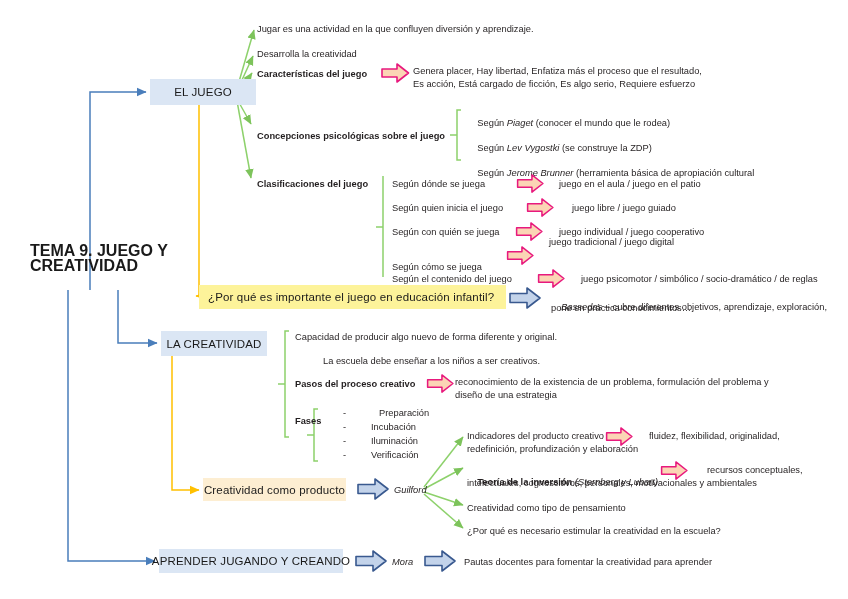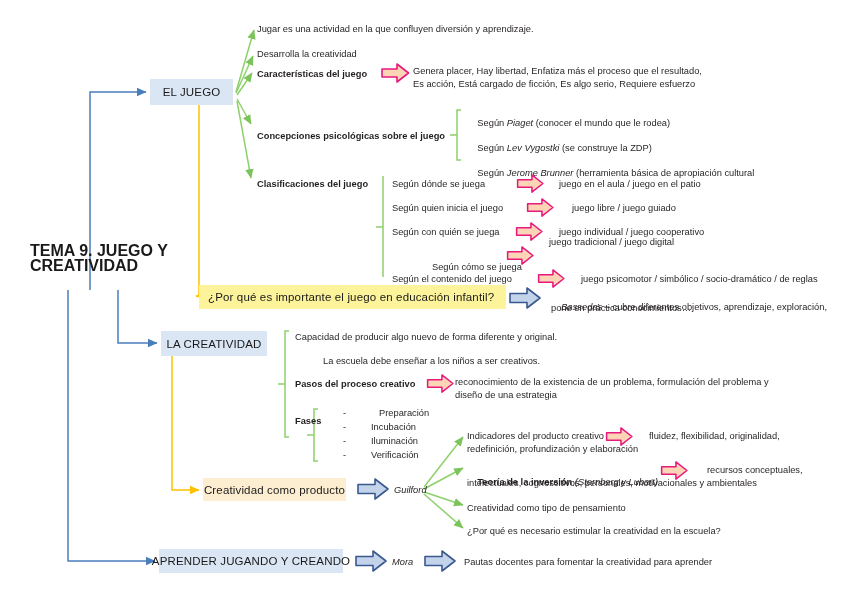--- a/index.html
+++ b/index.html
@@ -115,21 +115,21 @@
       <path d="M424,487 L463,437"></path>
       <path d="M424,489 L463,468"></path>
       <path d="M424,492 L463,505"></path>
       <path d="M424,494 L463,528"></path>
     </g>
   </svg>
 
   <div class="title" style="left:30px;top:243px;">TEMA 9. JUEGO Y
 CREATIVIDAD</div>
 
-  <div class="box box-blue" style="left:150px;top:79px;width:83px;height:26px;">
+  <div class="box box-blue" style="left:150px;top:79px;width:106px;height:26px;">
     <span>EL JUEGO</span>
   </div>
 
   <div class="box box-yellow" style="left:199px;top:285px;width:307px;height:24px;justify-content:flex-start;padding-left:9px;">
     <span>¿Por qué es importante el juego en educación infantil?</span>
   </div>
 
   <div class="box box-blue" style="left:161px;top:331px;width:106px;height:25px;">
     <span>LA CREATIVIDAD</span>
   </div>
@@ -190,21 +190,21 @@
   <div class="txt" style="left:572px;top:202px;">juego libre / juego guiado</div>
 
   <div class="txt" style="left:392px;top:226px;">Según con quién se juega</div>
   <div class="arrow" style="left:515px;top:221px;">
     <svg width="29" height="21" viewBox="0 0 29 22">
         <path d="M1,7 L16,7 L16,2 L27.5,11 L16,20 L16,15 L1,15 z" fill="#fbd5b5" stroke="#e8197d" stroke-width="1.6" stroke-linejoin="round"></path>
       </svg>
   </div>
   <div class="txt" style="left:559px;top:226px;">juego individual / juego cooperativo</div>
 
-  <div class="txt" style="left:392px;top:261px;margin-left:40px;">Según cómo se juega</div>
+  <div class="txt" style="left:392px;top:261px;">Según cómo se juega</div>
   <div class="arrow" style="left:506px;top:245px;">
     <svg width="29" height="21" viewBox="0 0 29 22">
         <path d="M1,7 L16,7 L16,2 L27.5,11 L16,20 L16,15 L1,15 z" fill="#fbd5b5" stroke="#e8197d" stroke-width="1.6" stroke-linejoin="round"></path>
       </svg>
   </div>
   <div class="txt" style="left:549px;top:236px;">juego tradicional / juego digital</div>
 
   <div class="txt" style="left:392px;top:273px;">Según el contenido del juego</div>
   <div class="arrow" style="left:537px;top:268px;">
     <svg width="29" height="21" viewBox="0 0 29 22">

